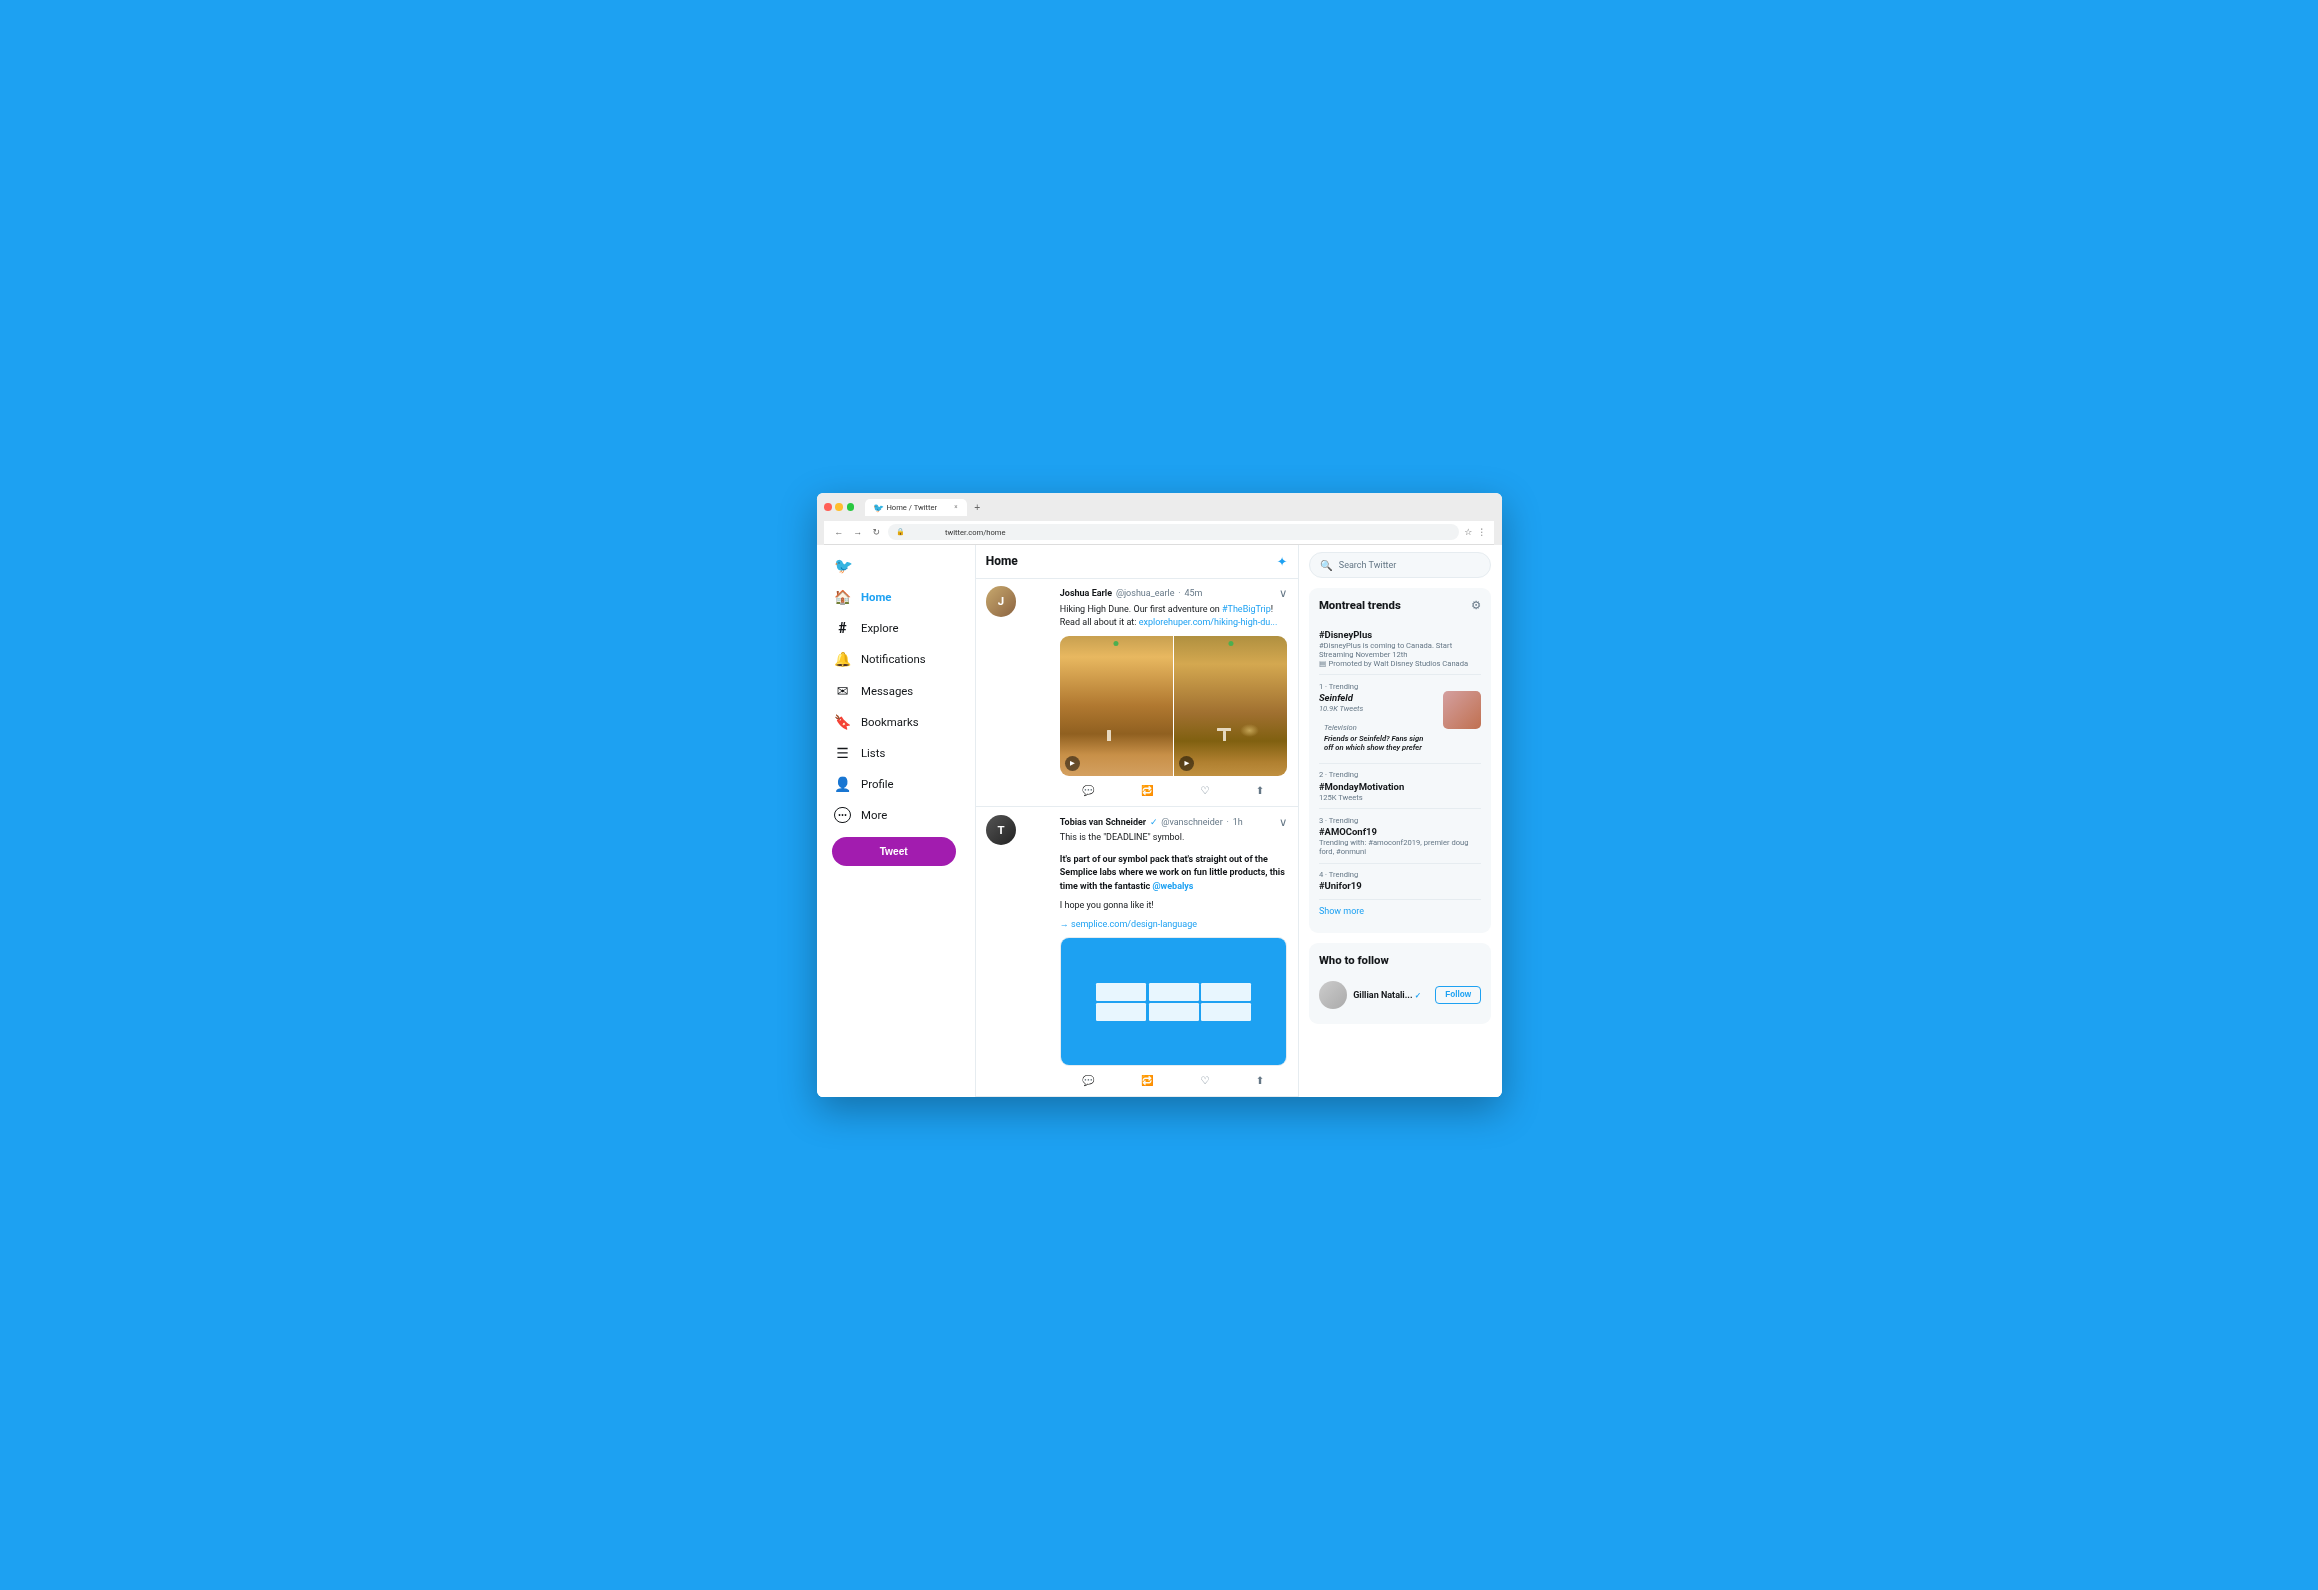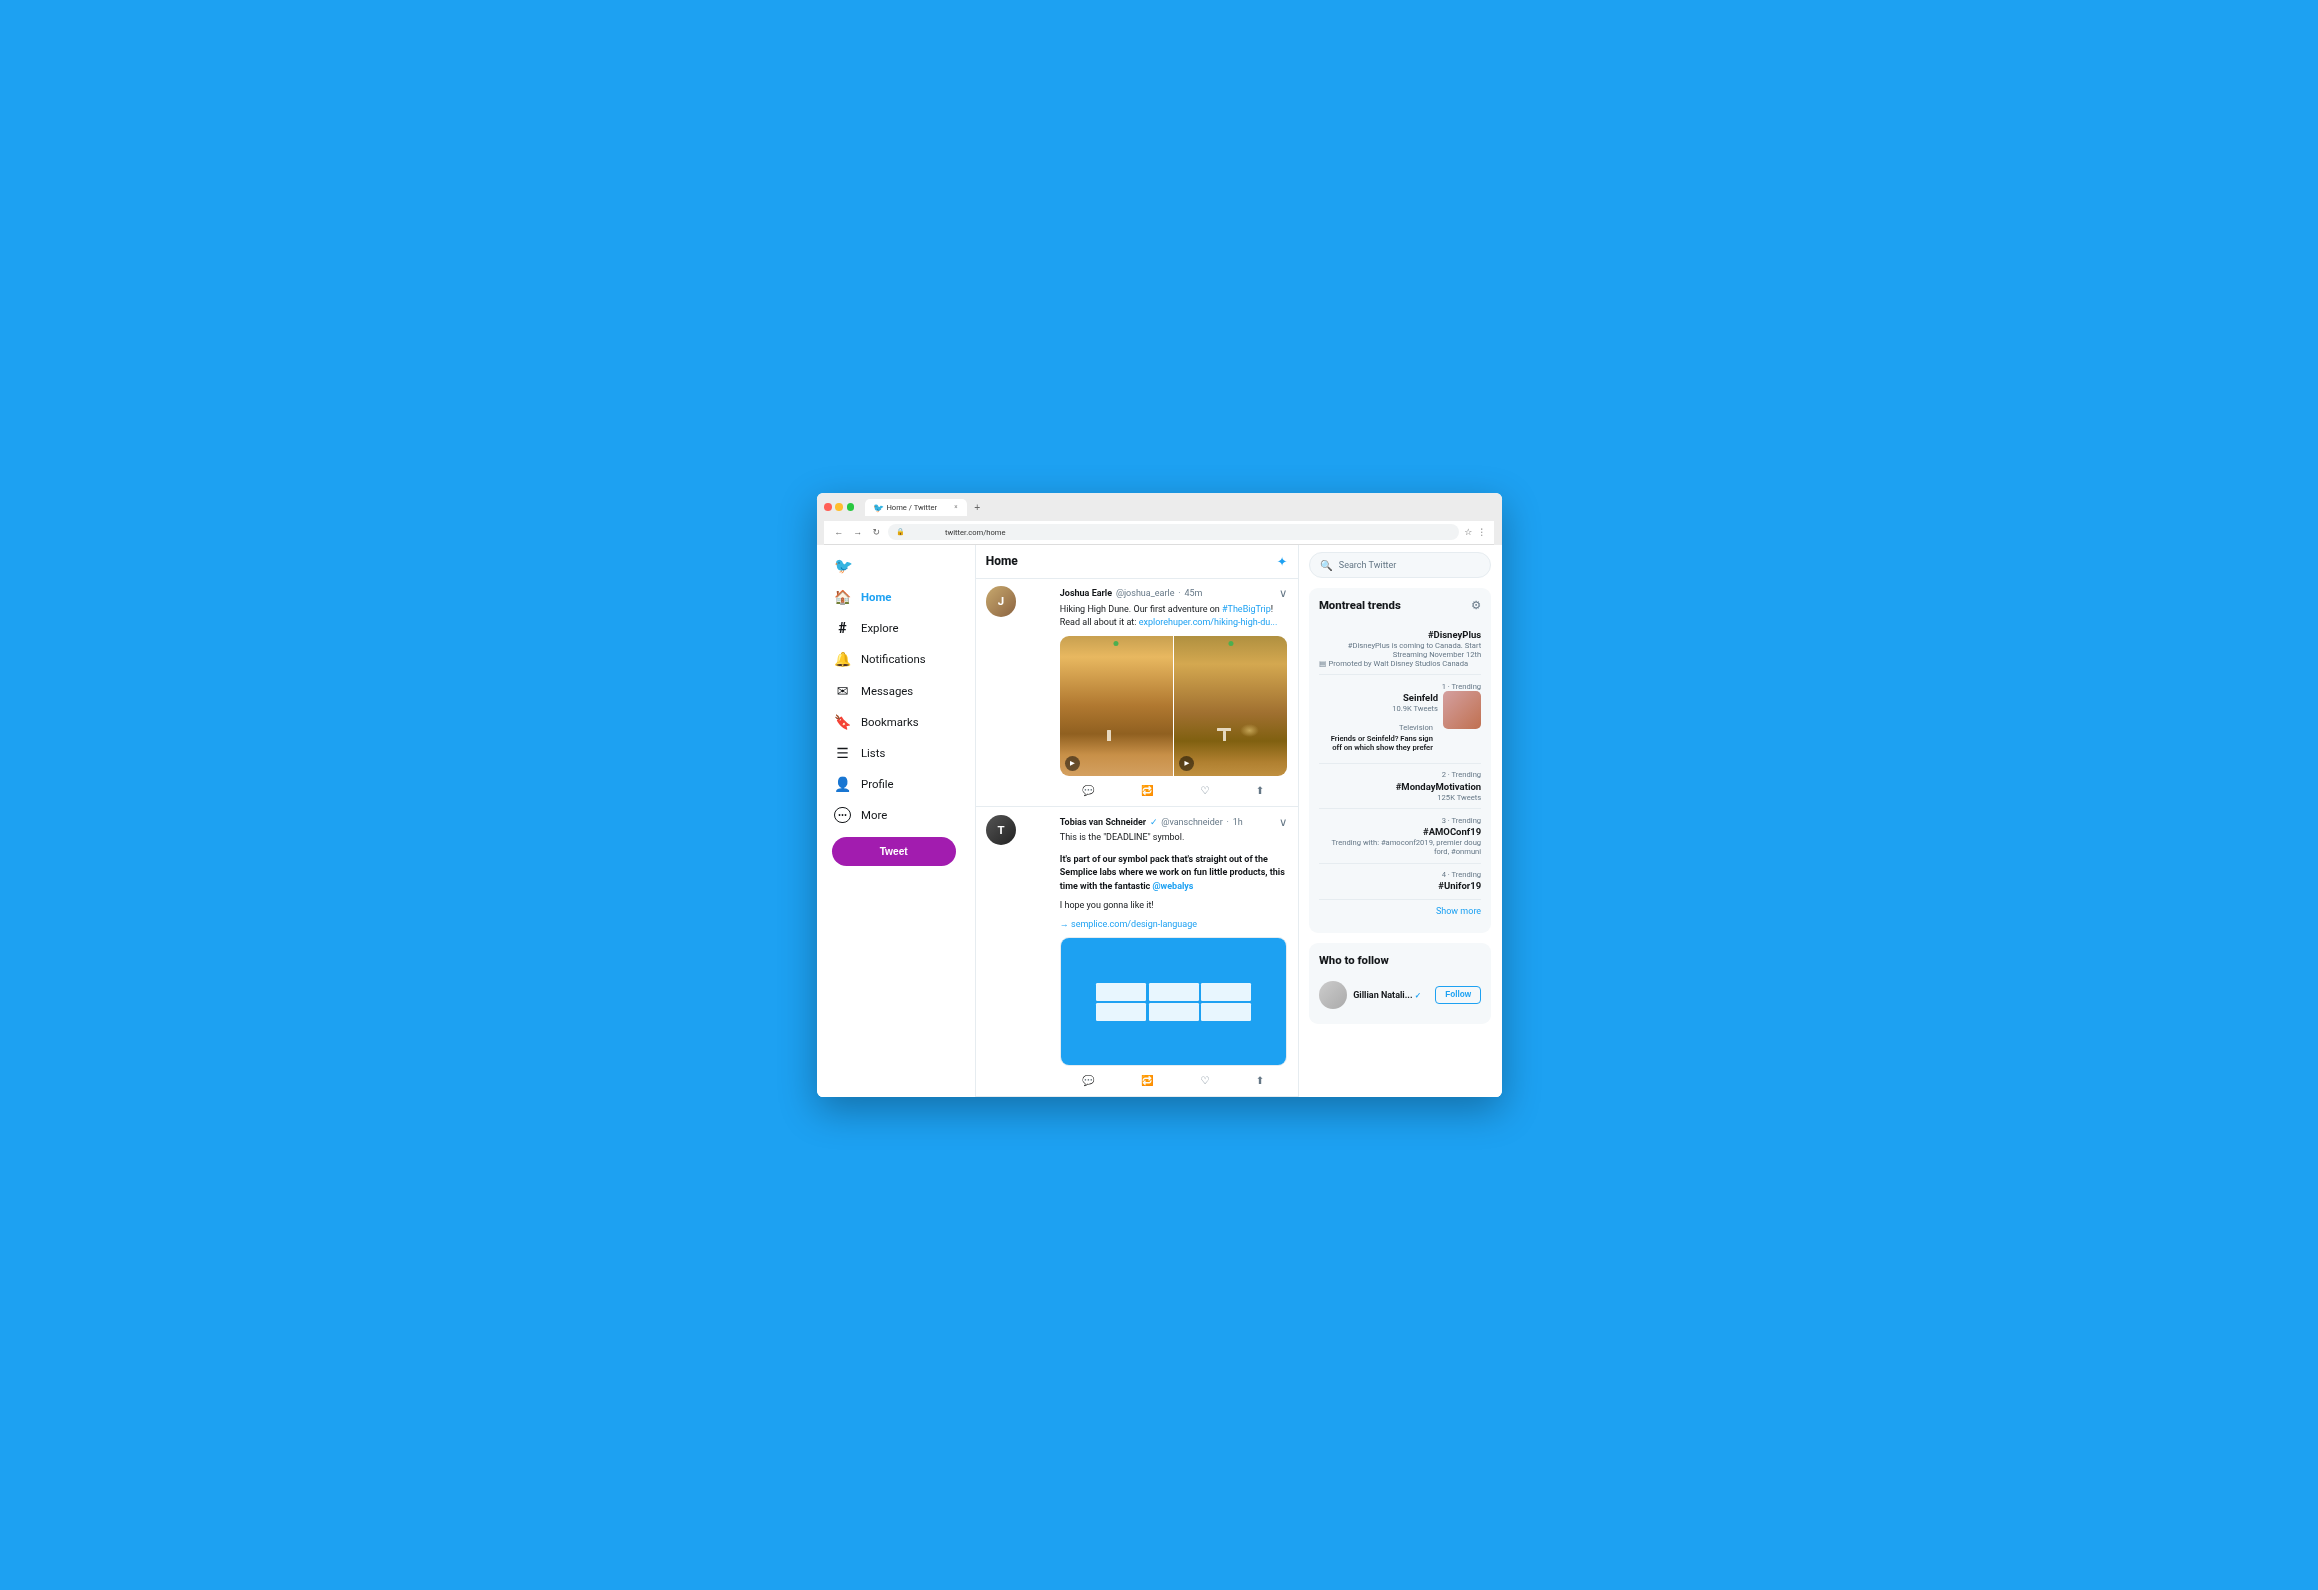--- a/index.html
+++ b/index.html
@@ -331,21 +331,20 @@
       gap: 6.3px;
       margin-bottom: 10.2px;
     }
     .search-icon { color: #657786; font-size: 10.2px; }
     .search-placeholder { color: #657786; font-size: 9px; }
     .trends-box {
       background: #f5f8fa;
       border-radius: 9px;
       padding: 10.2px;
       margin-bottom: 10.2px;
-      text-align: right;
     }
     .trends-header {
       display: flex;
       align-items: center;
       justify-content: space-between;
       margin-bottom: 9px;
     }
     .trends-title {
       font-size: 11.4px;
       font-weight: 800;
@@ -356,21 +355,21 @@
     .trend-item:last-child { border-bottom: none; }
     .trend-category { font-size: 7.6px; color: #657786; }
     .trend-name { font-size: 9.5px; font-weight: 700; color: #14171a; margin: 1.3px 0; }
     .trend-tweets { font-size: 7.6px; color: #657786; }
     .trend-promoted { font-size: 7.6px; color: #657786; display: flex; align-items: center; gap: 2.5px; }
     .trend-with-image {
       display: flex;
       align-items: flex-start;
       gap: 5.1px;
     }
-    .trend-text-content { flex: 1; }
+    .trend-text-content { flex: 1; font-style: italic; }
     .trend-image-thumb {
       width: 38px;
       height: 38px;
       border-radius: 5.1px;
       background: #ccc;
       overflow: hidden;
       flex-shrink: 0;
     }
     .seinfeld-thumb {
       background: linear-gradient(135deg, #d4a0a0 0%, #c07050 100%);

